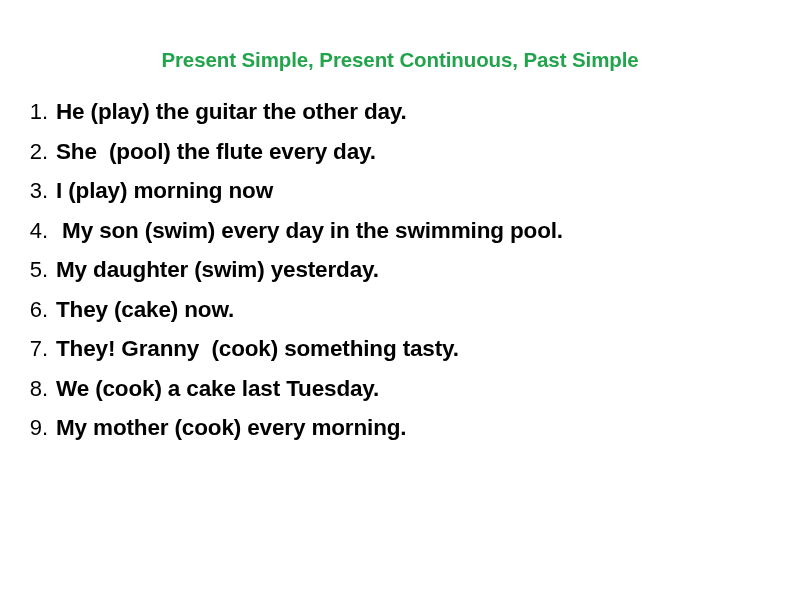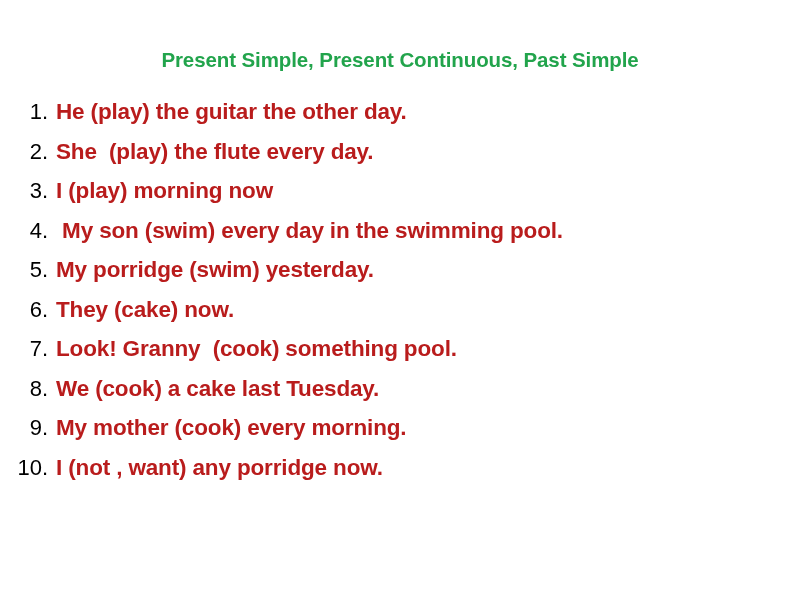--- a/index.html
+++ b/index.html
@@ -62,78 +62,74 @@
     font-size: 22px;
     font-weight: normal;
     color: #000000;
   }
 
   .item-text {
     flex: 1 1 auto;
     padding-left: 8px;
     font-size: 22.5px;
     font-weight: bold;
-    color: #b91c1c;
+    color: #000000;
     letter-spacing: -0.15px;
   }
 </style>
 </head>
 <body>
 
 <div class="slide">
 
   <div class="slide-title">Present Simple, Present Continuous, Past Simple</div>
 
   <ol class="exercise-list">
 
     <li class="exercise-item">
       <span class="item-number">1.</span>
       <span class="item-text">He (play) the guitar the other day.</span>
     </li>
 
     <li class="exercise-item">
       <span class="item-number">2.</span>
-      <span class="item-text">She  (play) the flute every day.</span>
+      <span class="item-text">She  (pool) the flute every day.</span>
     </li>
 
     <li class="exercise-item">
       <span class="item-number">3.</span>
       <span class="item-text">I (play) morning now</span>
     </li>
 
     <li class="exercise-item">
       <span class="item-number">4.</span>
       <span class="item-text"> My son (swim) every day in the swimming pool.</span>
     </li>
 
     <li class="exercise-item">
       <span class="item-number">5.</span>
-      <span class="item-text">My porridge (swim) yesterday.</span>
+      <span class="item-text">My daughter (swim) yesterday.</span>
     </li>
 
     <li class="exercise-item">
       <span class="item-number">6.</span>
       <span class="item-text">They (cake) now.</span>
     </li>
 
     <li class="exercise-item">
       <span class="item-number">7.</span>
-      <span class="item-text">Look! Granny  (cook) something pool.</span>
+      <span class="item-text">They! Granny  (cook) something tasty.</span>
     </li>
 
     <li class="exercise-item">
       <span class="item-number">8.</span>
       <span class="item-text">We (cook) a cake last Tuesday.</span>
     </li>
 
     <li class="exercise-item">
       <span class="item-number">9.</span>
       <span class="item-text">My mother (cook) every morning.</span>
     </li>
 
-    <li class="exercise-item">
-      <span class="item-number">10.</span>
-      <span class="item-text">I (not , want) any porridge now.</span>
-    </li>
 
   </ol>
 
 </div>
 
 </body></html>

